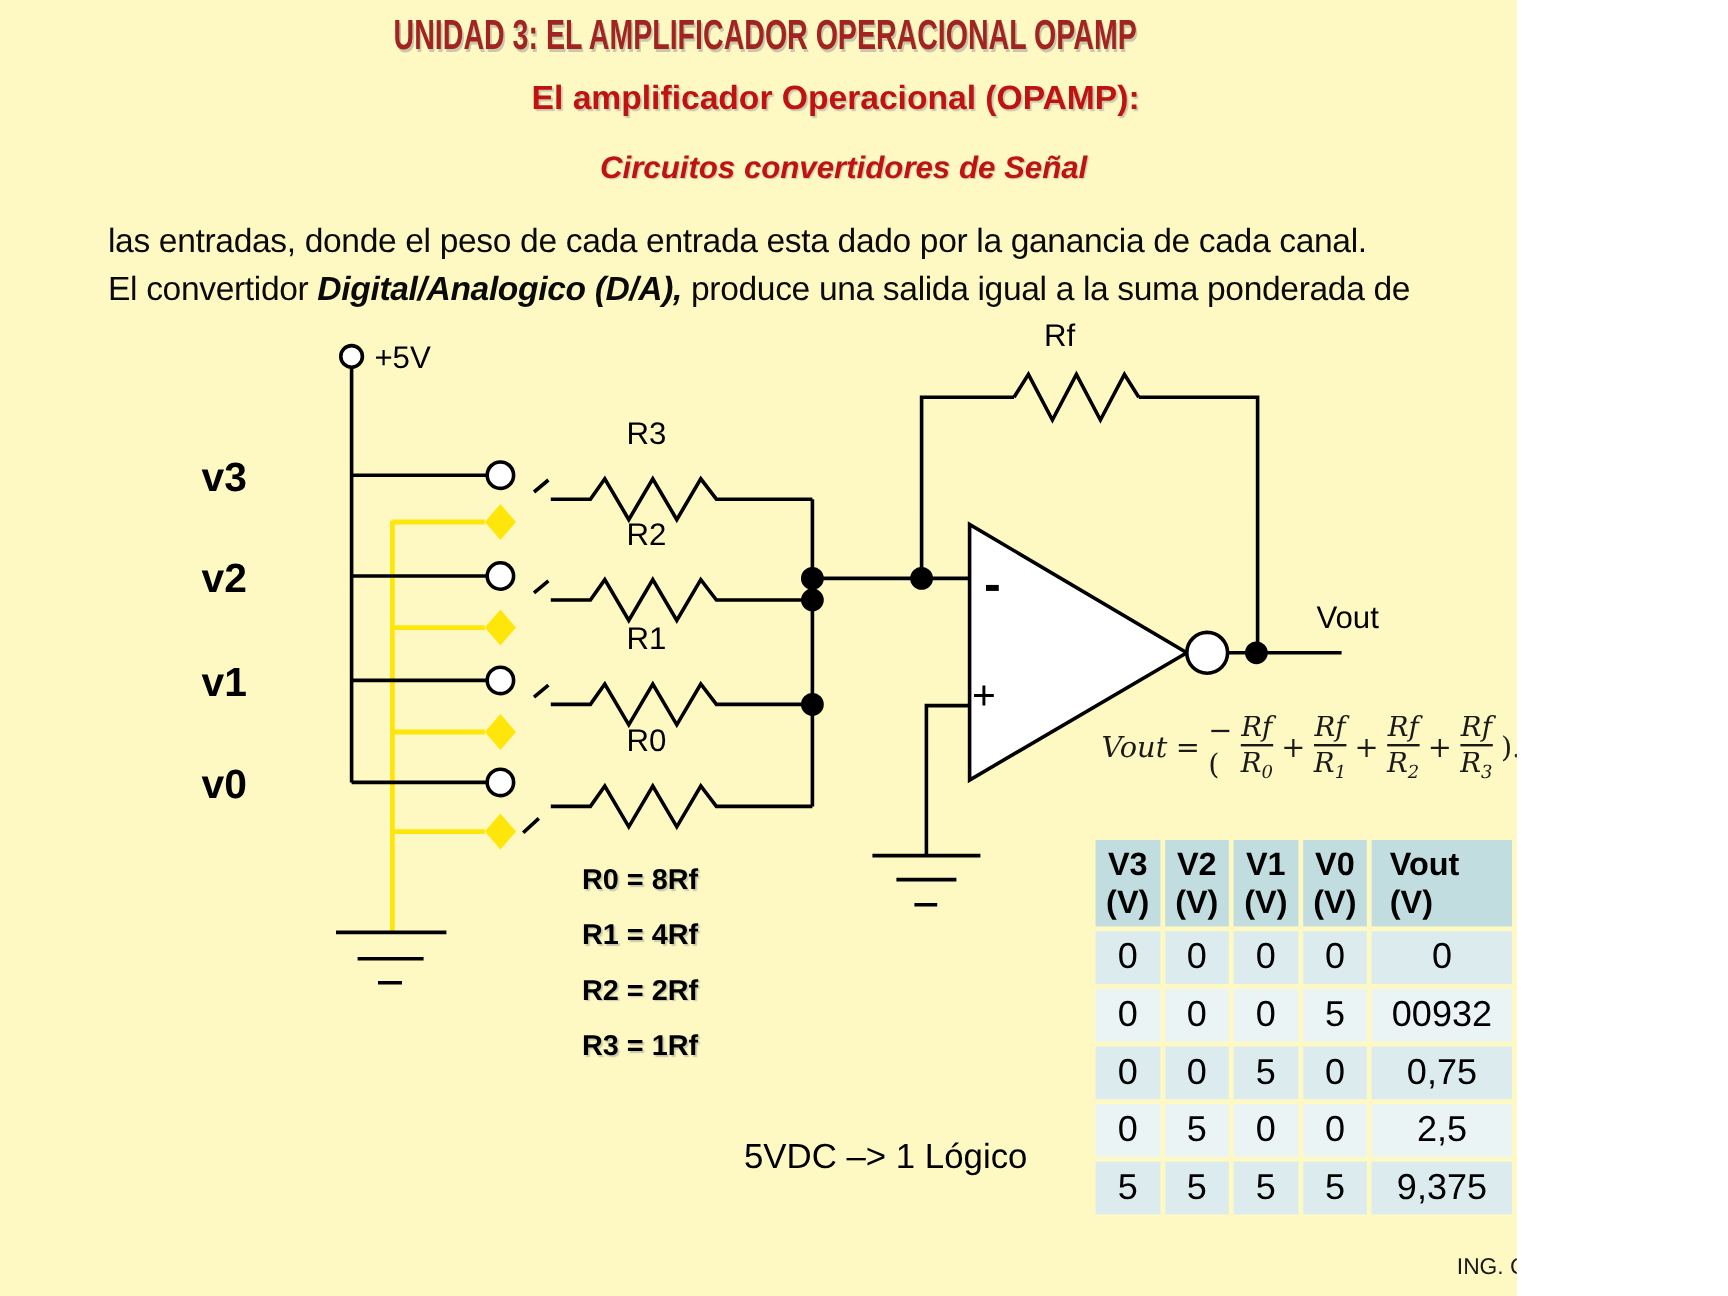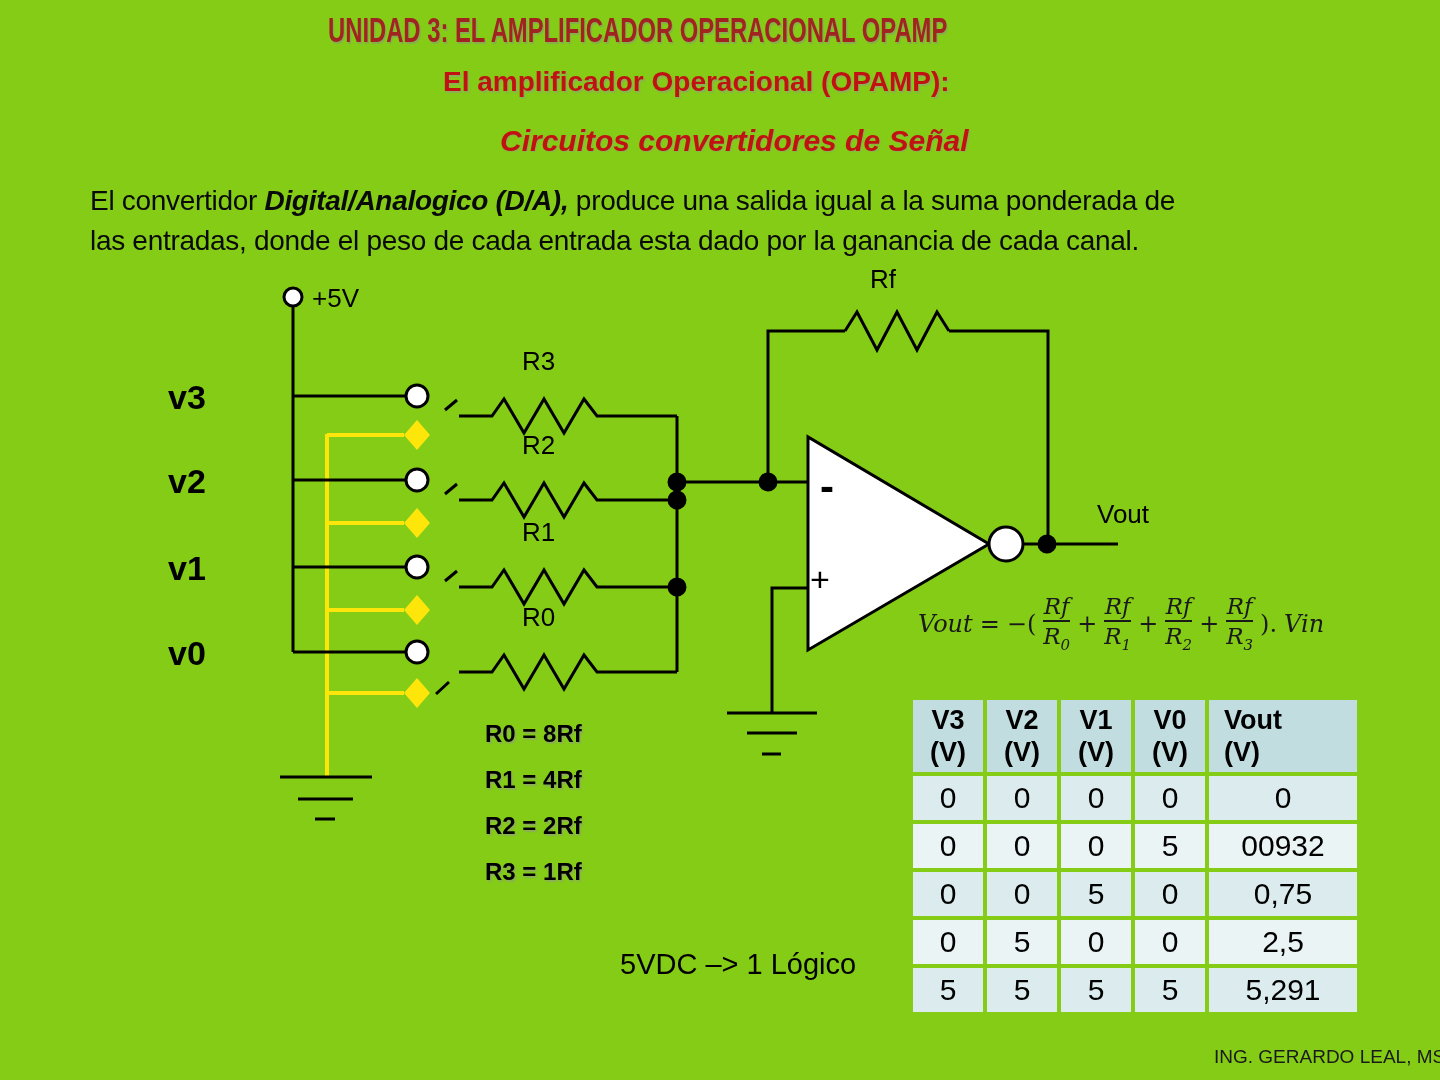--- a/index.html
+++ b/index.html
@@ -1,24 +1,24 @@
 <!DOCTYPE html>
 <html><head>
 <meta charset="utf-8">
 <style>
   html,body{margin:0;padding:0;background:#fff;}
-  .slide{position:relative;width:1440px;height:1080px;background:#84cc16;overflow:hidden;
+  .slide{position:relative;width:1264px;height:1080px;background:#fef9c3;overflow:hidden;
          font-family:"Liberation Sans",sans-serif;color:#000;}
 
   .kicker{position:absolute;left:328px;top:10px;font-size:35px;font-weight:700;
           color:#a12421;letter-spacing:0px;transform:scaleX(.68);transform-origin:left top;
           white-space:nowrap;text-shadow:2px 2px 0 rgba(140,140,140,.45);}
   .title{position:absolute;left:443px;top:66px;font-size:28px;font-weight:700;color:#c11212;
          white-space:nowrap;text-shadow:1.5px 1.5px 1px rgba(150,150,150,.5);}
-  .subtitle{position:absolute;left:500px;top:124px;font-size:30px;font-weight:700;font-style:italic;
+  .subtitle{position:absolute;left:500px;top:124px;font-size:26px;font-weight:700;font-style:italic;
             color:#c11212;white-space:nowrap;text-shadow:1px 1px 1px rgba(150,150,150,.5);}
 
   .bodytext{position:absolute;left:90px;top:181px;font-size:28px;line-height:40px;color:#0a0a0a;
             letter-spacing:-0.3px;white-space:nowrap;}
   .bodytext .bem{font-weight:700;font-style:italic;}
 
   .circuit{position:absolute;left:150px;top:258px;}
 
   .formula{position:absolute;left:918px;top:594px;display:flex;align-items:center;gap:7px;
            font-family:"DejaVu Serif",serif;font-style:italic;font-size:24px;color:#1a1a1a;}
@@ -45,22 +45,22 @@
 </head>
 <body>
 
 <div class="slide">
 
   <div class="kicker">UNIDAD 3: EL AMPLIFICADOR OPERACIONAL OPAMP</div>
   <div class="title">El amplificador Operacional (OPAMP):</div>
   <div class="subtitle">Circuitos convertidores de Señal</div>
 
   <div class="bodytext">
+    <div>las entradas, donde el peso de cada entrada esta dado por la ganancia de cada canal.</div>
     <div><span>El convertidor </span><span class="bem">Digital/Analogico (D/A),</span><span> produce una salida igual a la suma ponderada de</span></div>
-    <div>las entradas, donde el peso de cada entrada esta dado por la ganancia de cada canal.</div>
   </div>
 
   <svg class="circuit" width="1020" height="584" viewBox="150 258 1020 584" font-family="Liberation Sans, sans-serif">
 
     <g stroke="#ffe60a" stroke-width="4" fill="none">
       <path d="M327 434 V777"></path>
       <path d="M327 435 H404"></path>
       <path d="M327 523 H404"></path>
       <path d="M327 610 H404"></path>
       <path d="M327 693 H404"></path>
@@ -233,20 +233,20 @@
         <td>5</td>
         <td>0</td>
         <td>0</td>
         <td>2,5</td>
       </tr>
       <tr class="odd">
         <td>5</td>
         <td>5</td>
         <td>5</td>
         <td>5</td>
-        <td>5,291</td>
+        <td>9,375</td>
       </tr>
     </tbody>
   </table>
 
   <div class="footer">ING. GERARDO LEAL, MSC</div>
 
 </div>
 
 </body></html>

